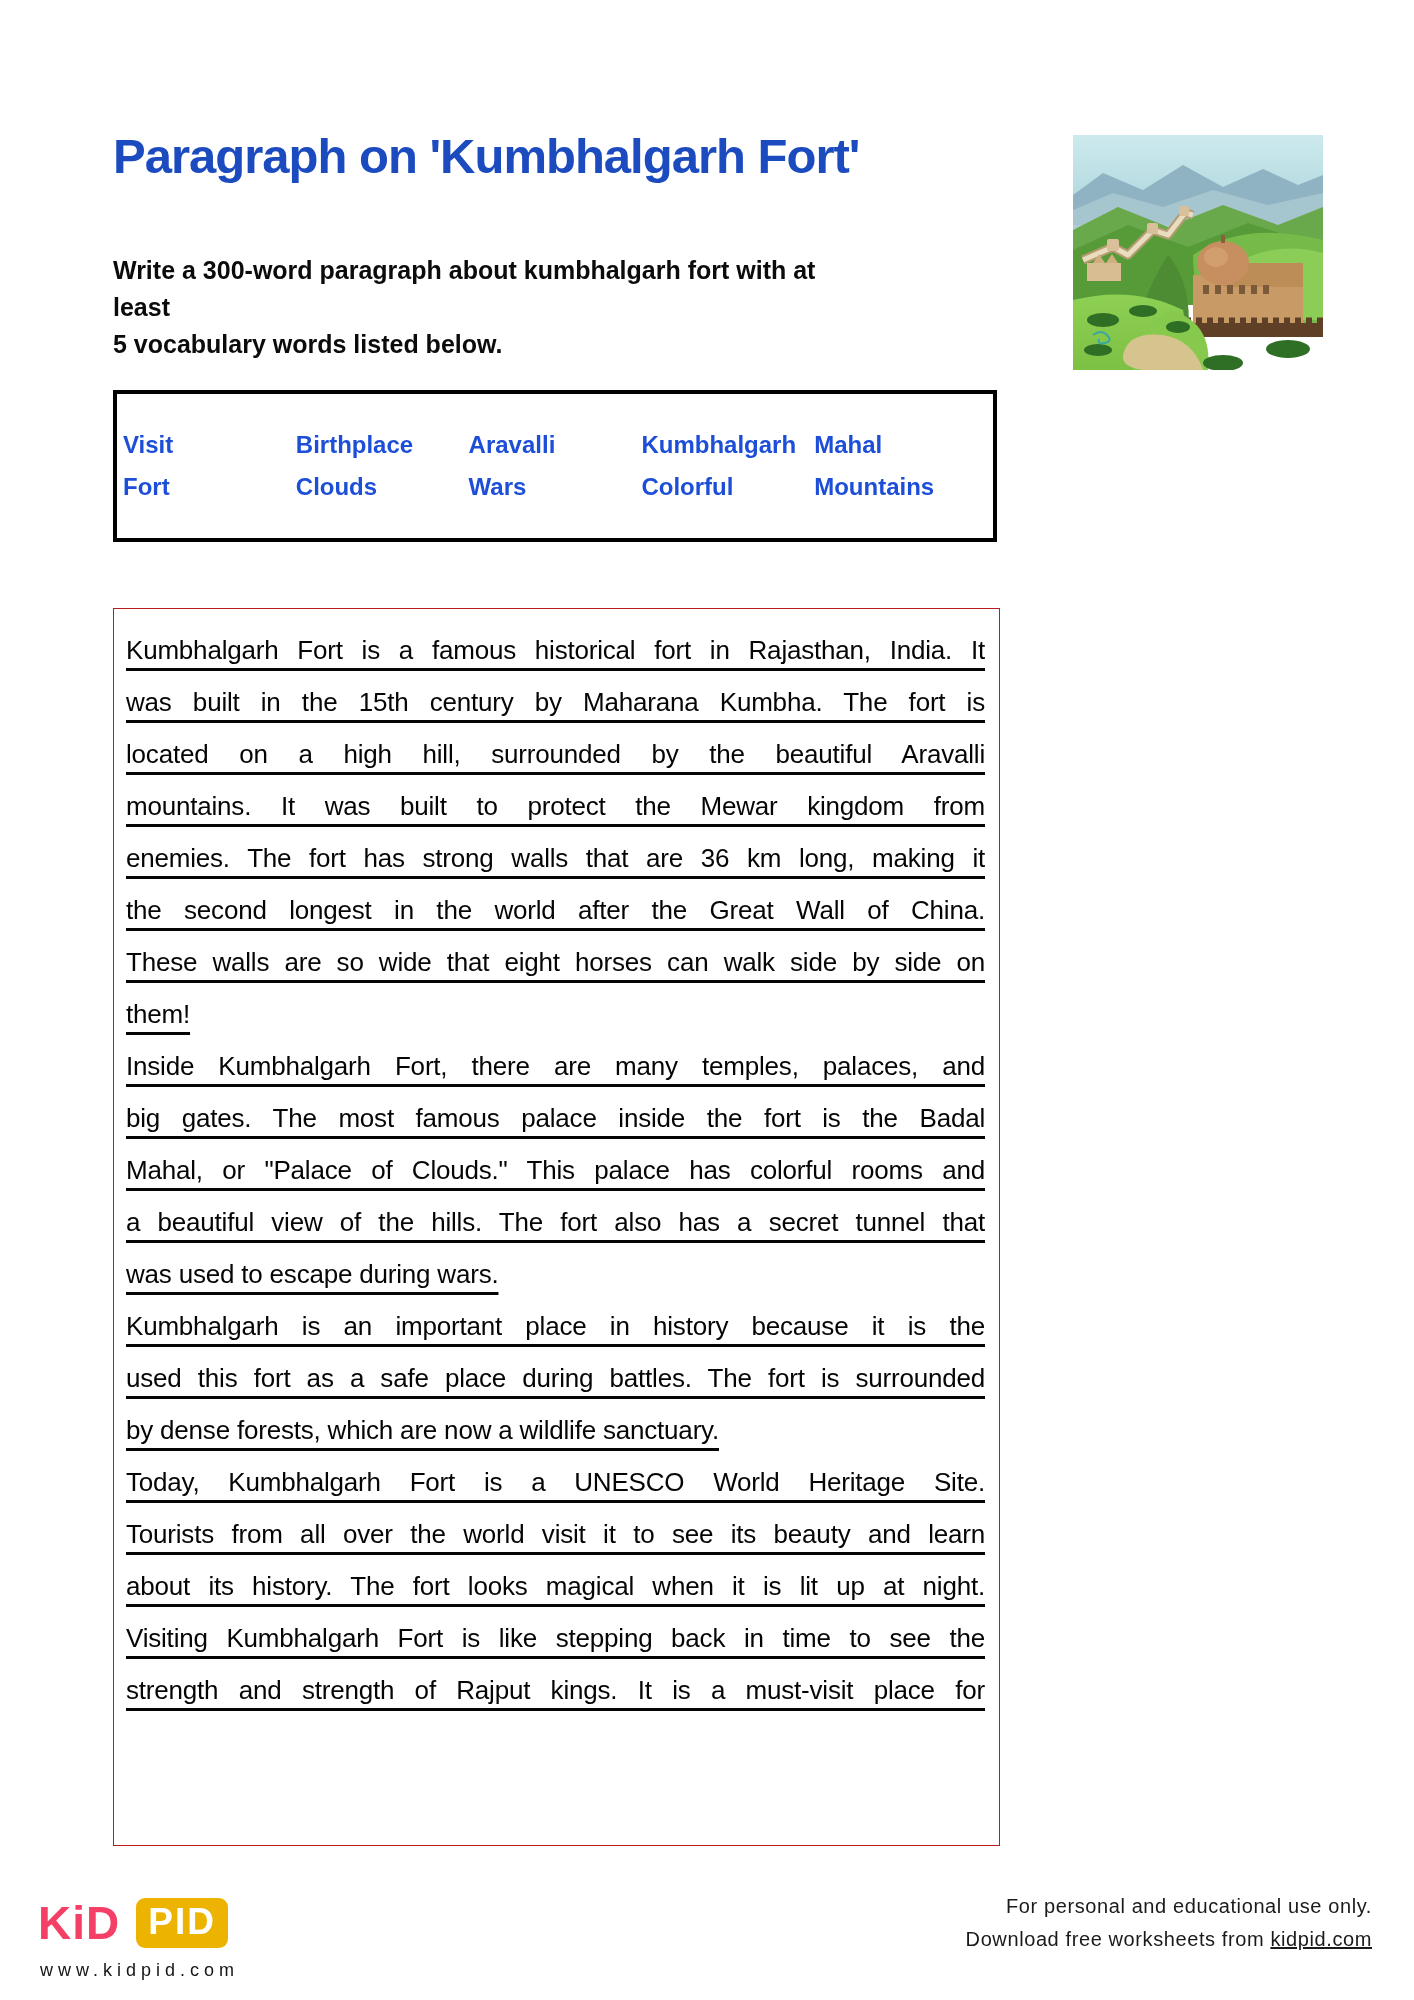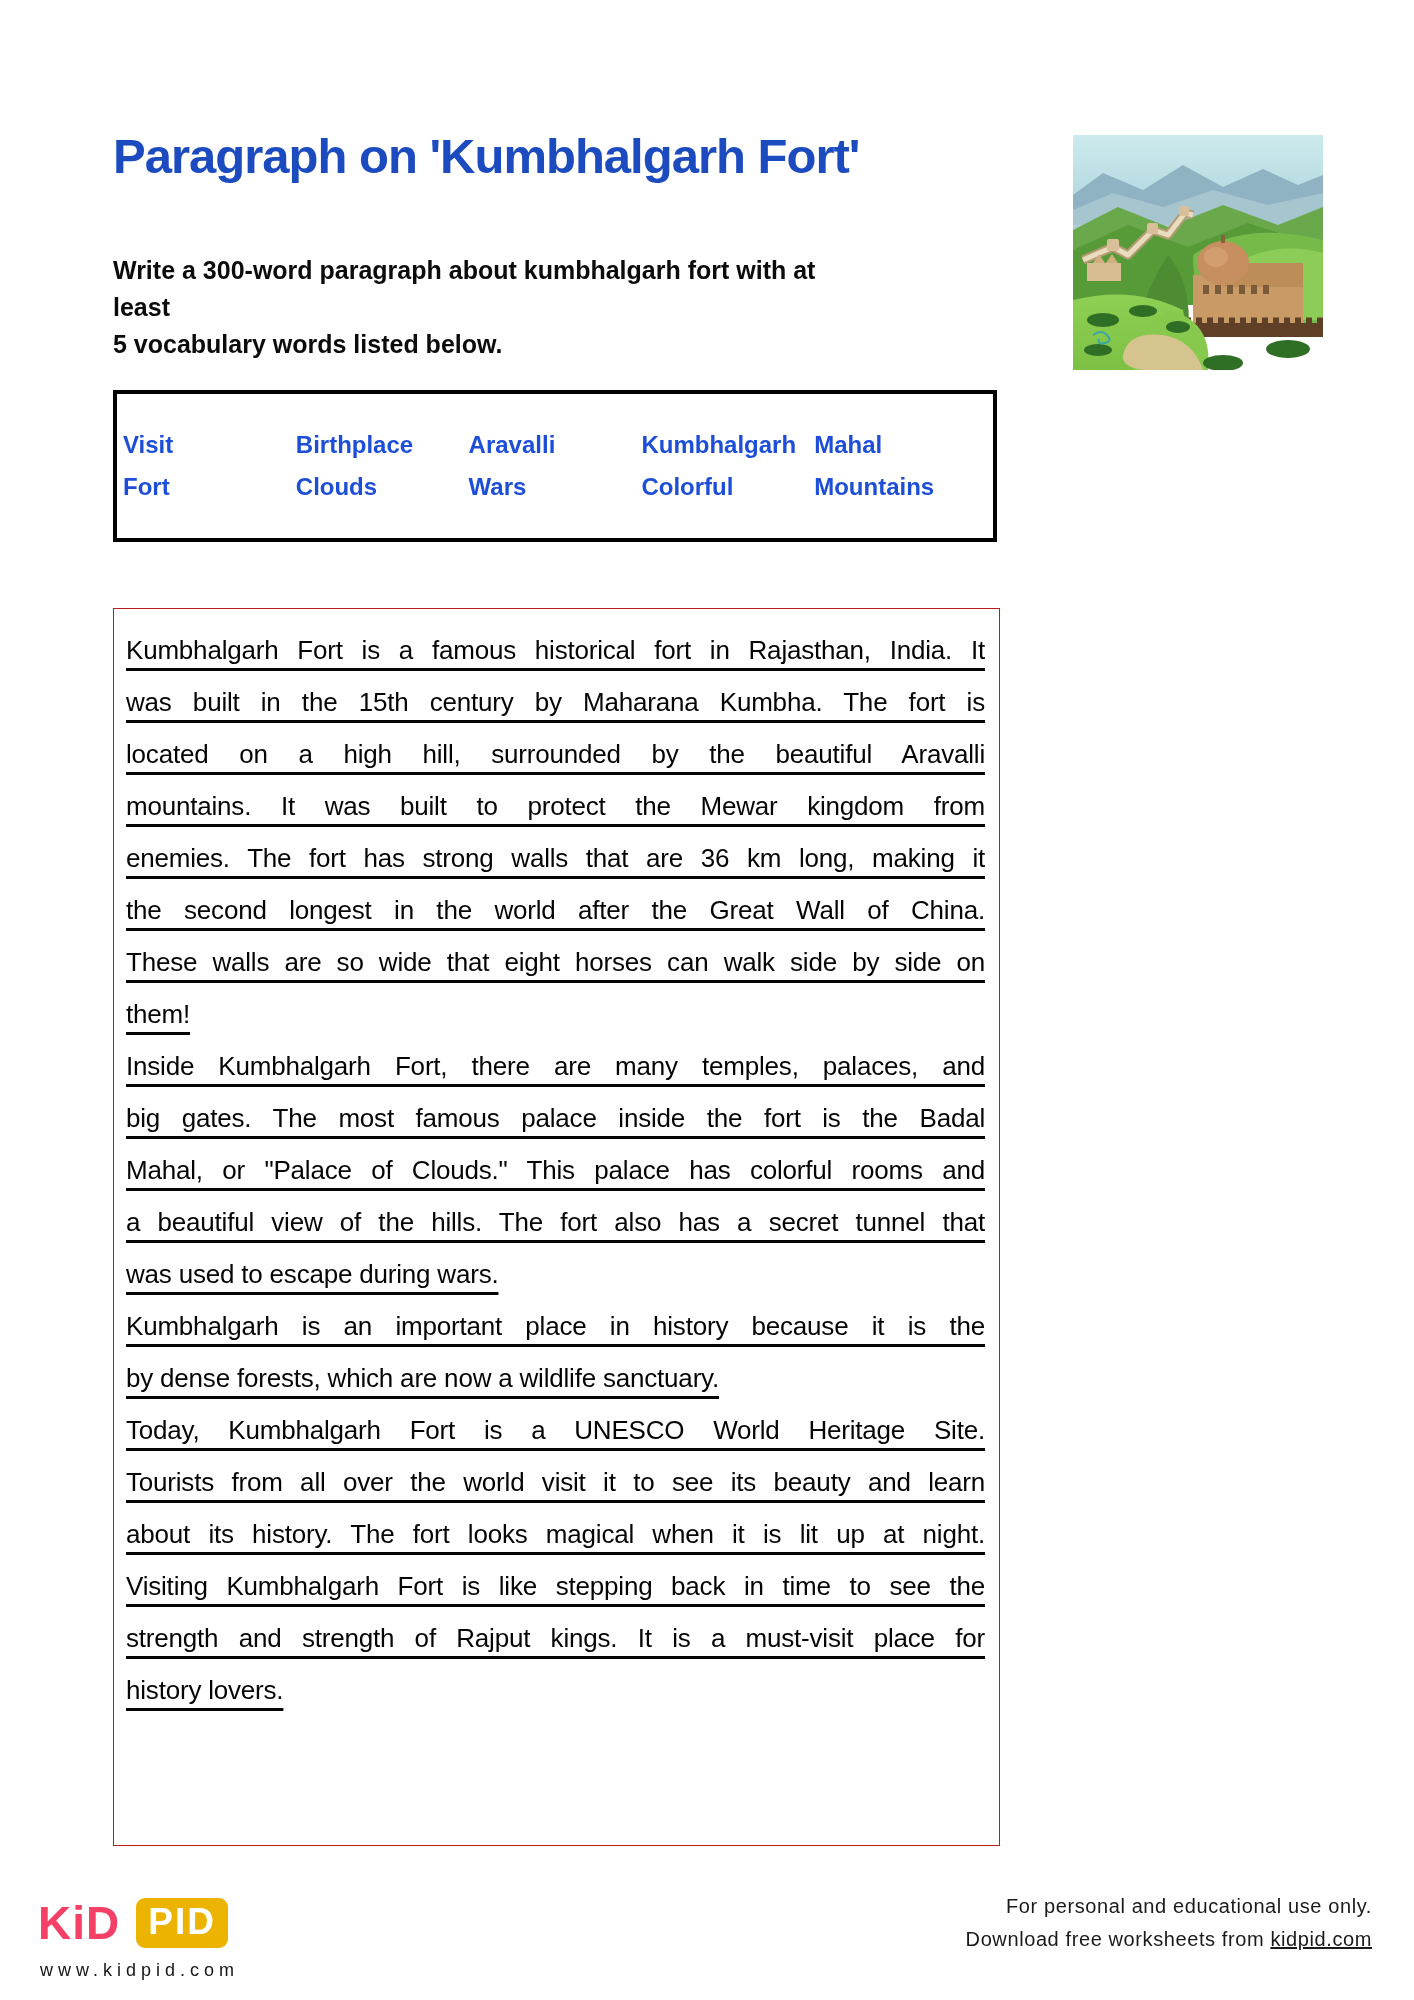--- a/index.html
+++ b/index.html
@@ -201,27 +201,27 @@
       <div class="essay-line just">enemies. The fort has strong walls that are 36 km long, making it</div>
       <div class="essay-line just">the second longest in the world after the Great Wall of China.</div>
       <div class="essay-line just">These walls are so wide that eight horses can walk side by side on</div>
       <div class="essay-line">them!</div>
       <div class="essay-line just">Inside Kumbhalgarh Fort, there are many temples, palaces, and</div>
       <div class="essay-line just">big gates. The most famous palace inside the fort is the Badal</div>
       <div class="essay-line just">Mahal, or "Palace of Clouds." This palace has colorful rooms and</div>
       <div class="essay-line just">a beautiful view of the hills. The fort also has a secret tunnel that</div>
       <div class="essay-line">was used to escape during wars.</div>
       <div class="essay-line just">Kumbhalgarh is an important place in history because it is the</div>
+      <div class="essay-line just">used this fort as a safe place during battles. The fort is surrounded</div>
       <div class="essay-line">by dense forests, which are now a wildlife sanctuary.</div>
       <div class="essay-line just">Today, Kumbhalgarh Fort is a UNESCO World Heritage Site.</div>
       <div class="essay-line just">Tourists from all over the world visit it to see its beauty and learn</div>
       <div class="essay-line just">about its history. The fort looks magical when it is lit up at night.</div>
       <div class="essay-line just">Visiting Kumbhalgarh Fort is like stepping back in time to see the</div>
       <div class="essay-line just">strength and strength of Rajput kings. It is a must-visit place for</div>
-      <div class="essay-line">history lovers.</div>
     </div>
 
   <div class="logo">
     <div class="logo-row">
       <span class="logo-kid">KiD</span>
       <span class="logo-pid">PID</span>
     </div>
     <div class="logo-site">www.kidpid.com</div>
   </div>
 

